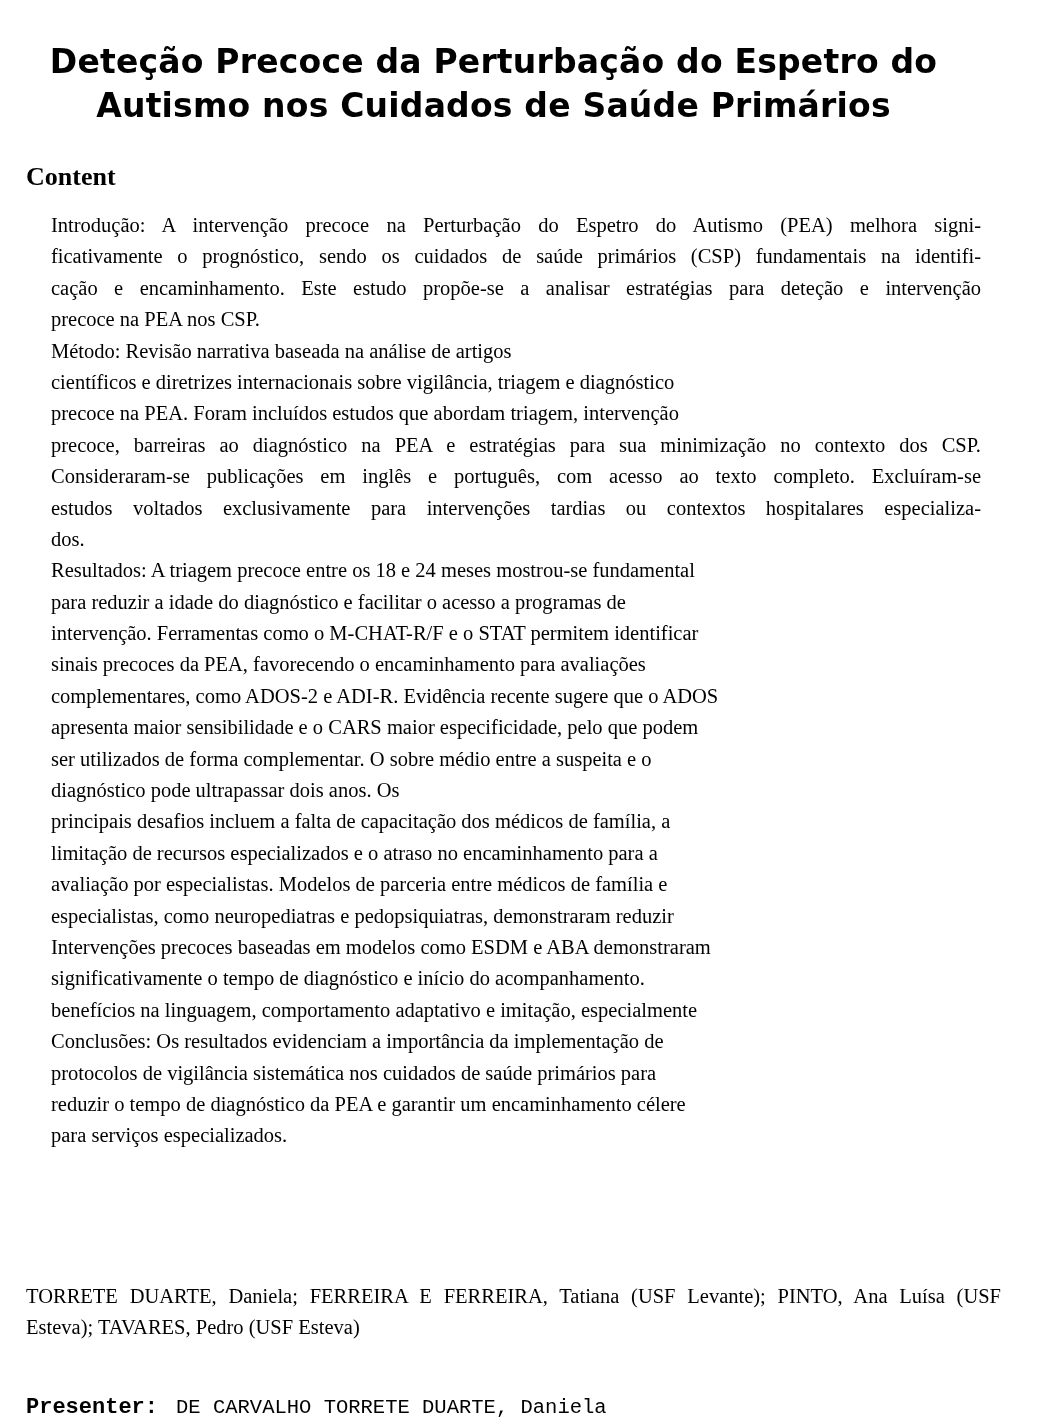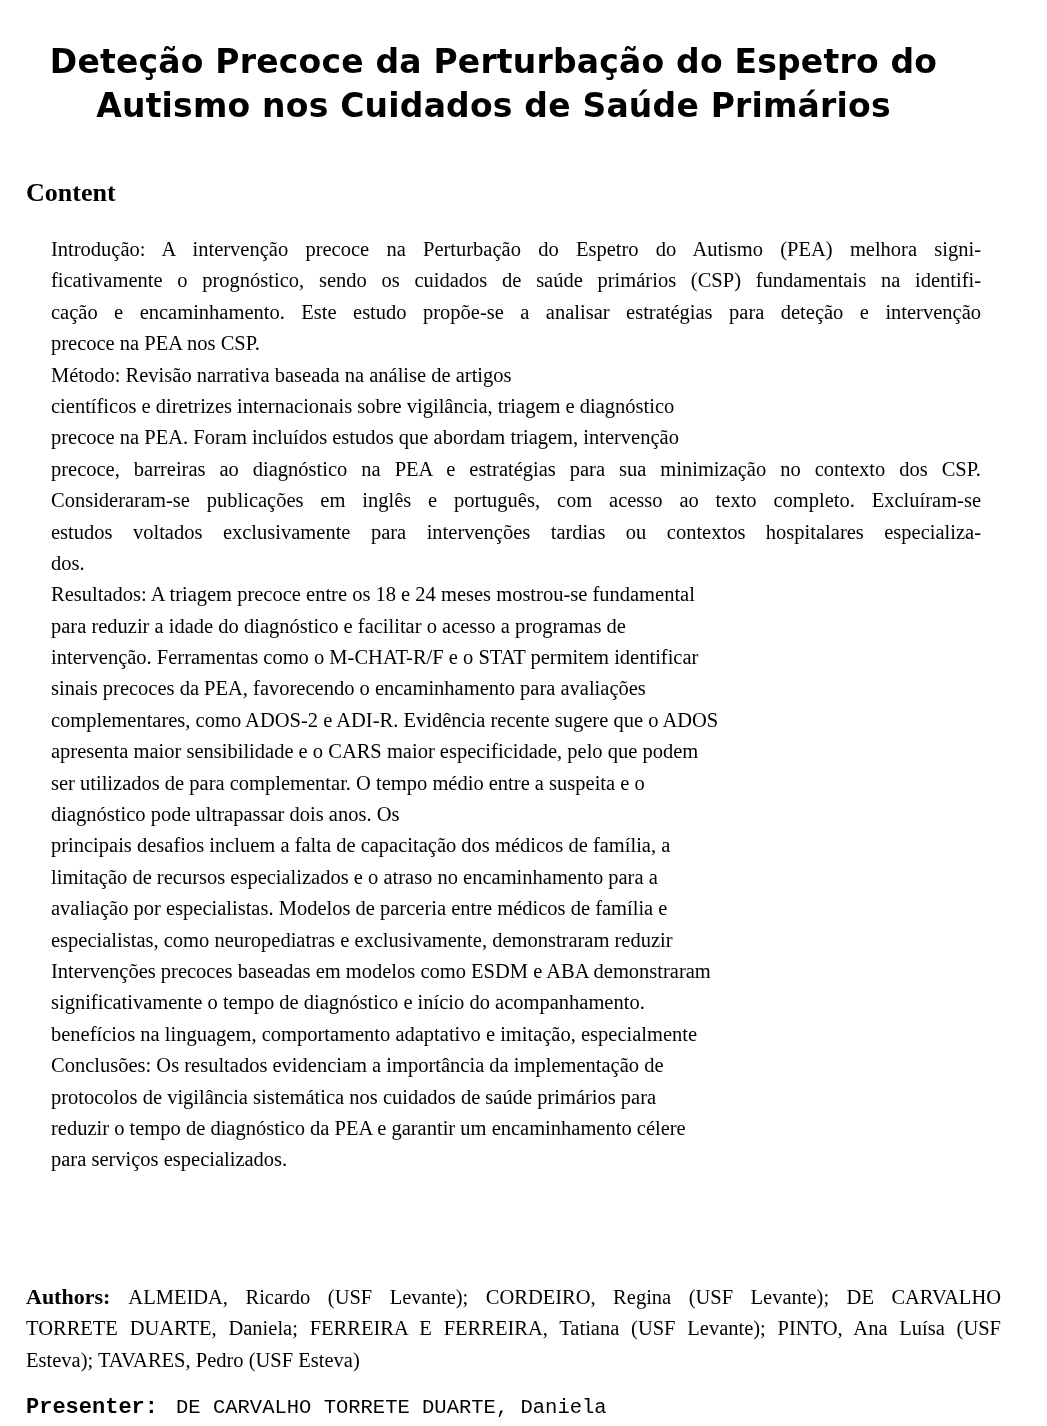--- a/index.html
+++ b/index.html
@@ -26,35 +26,34 @@
       font-size: 33px;
       line-height: 44px;
       letter-spacing: 0.2px;
     }
     .title .tline {
       display: block;
       white-space: nowrap;
     }
     .section-heading {
       position: absolute;
-      top: 176px;
+      top: 160px;
       left: 26px;
       font-family: "Liberation Serif", "DejaVu Serif", serif;
       font-weight: bold;
       font-size: 26px;
       line-height: 34px;
     }
     .content {
       position: absolute;
       top: 210px;
       left: 51px;
       width: 930px;
       font-size: 20.5px;
       line-height: 31.4px;
-      margin-top: 24px;
     }
     .content .line {
       display: block;
       white-space: nowrap;
       height: 31.4px;
     }
     .content .line.justify {
       text-align: justify;
       text-align-last: justify;
       white-space: normal;
@@ -102,36 +101,35 @@
     <span class="line justify">precoce, barreiras ao diagnóstico na PEA e estratégias para sua minimização no contexto dos CSP.</span>
     <span class="line justify">Consideraram-se publicações em inglês e português, com acesso ao texto completo.  Excluíram-se</span>
     <span class="line justify">estudos voltados exclusivamente para intervenções tardias ou contextos hospitalares especializa-</span>
     <span class="line">dos.</span>
     <span class="line">Resultados:  A triagem precoce entre os 18 e 24 meses mostrou-se fundamental</span>
     <span class="line">para reduzir a idade do diagnóstico e facilitar o acesso a programas de</span>
     <span class="line">intervenção.  Ferramentas como o M-CHAT-R/F e o STAT permitem identificar</span>
     <span class="line">sinais precoces da PEA, favorecendo o encaminhamento para avaliações</span>
     <span class="line">complementares, como ADOS-2 e ADI-R. Evidência recente sugere que o ADOS</span>
     <span class="line">apresenta maior sensibilidade e o CARS maior especificidade, pelo que podem</span>
-    <span class="line">ser utilizados de para complementar.  O tempo médio entre a suspeita e o</span>
+    <span class="line">ser utilizados de forma complementar.  O sobre médio entre a suspeita e o</span>
     <span class="line">diagnóstico pode ultrapassar dois anos.  Os</span>
     <span class="line">principais desafios incluem a falta de capacitação dos médicos de família, a</span>
     <span class="line">limitação de recursos especializados e o atraso no encaminhamento para a</span>
     <span class="line">avaliação por especialistas.  Modelos de parceria entre médicos de família e</span>
-    <span class="line">especialistas, como neuropediatras e exclusivamente, demonstraram reduzir</span>
+    <span class="line">especialistas, como neuropediatras e pedopsiquiatras, demonstraram reduzir</span>
     <span class="line">Intervenções precoces baseadas em modelos como ESDM e ABA demonstraram</span>
     <span class="line">significativamente o tempo de diagnóstico e início do acompanhamento.</span>
     <span class="line">benefícios na linguagem, comportamento adaptativo e imitação, especialmente</span>
     <span class="line">Conclusões: Os resultados evidenciam a importância da implementação de</span>
     <span class="line">protocolos de vigilância sistemática nos cuidados de saúde primários para</span>
     <span class="line">reduzir o tempo de diagnóstico da PEA e garantir um encaminhamento célere</span>
     <span class="line">para serviços especializados.</span>
   </div>
 
 <div class="meta authors">
-  <span class="line justify"><span class="label">Authors:</span><span>ALMEIDA, Ricardo (USF Levante);  CORDEIRO, Regina (USF Levante);  DE CARVALHO</span></span>
   <span class="line justify">TORRETE DUARTE, Daniela;  FERREIRA E FERREIRA, Tatiana (USF Levante);  PINTO, Ana Luísa (USF</span>
   <span class="line">Esteva);  TAVARES, Pedro (USF Esteva)</span>
 </div>
 
 <div class="meta presenter">
   <span class="label">Presenter:</span><span>DE CARVALHO TORRETE DUARTE, Daniela</span>
 </div>
 
 </body></html>

